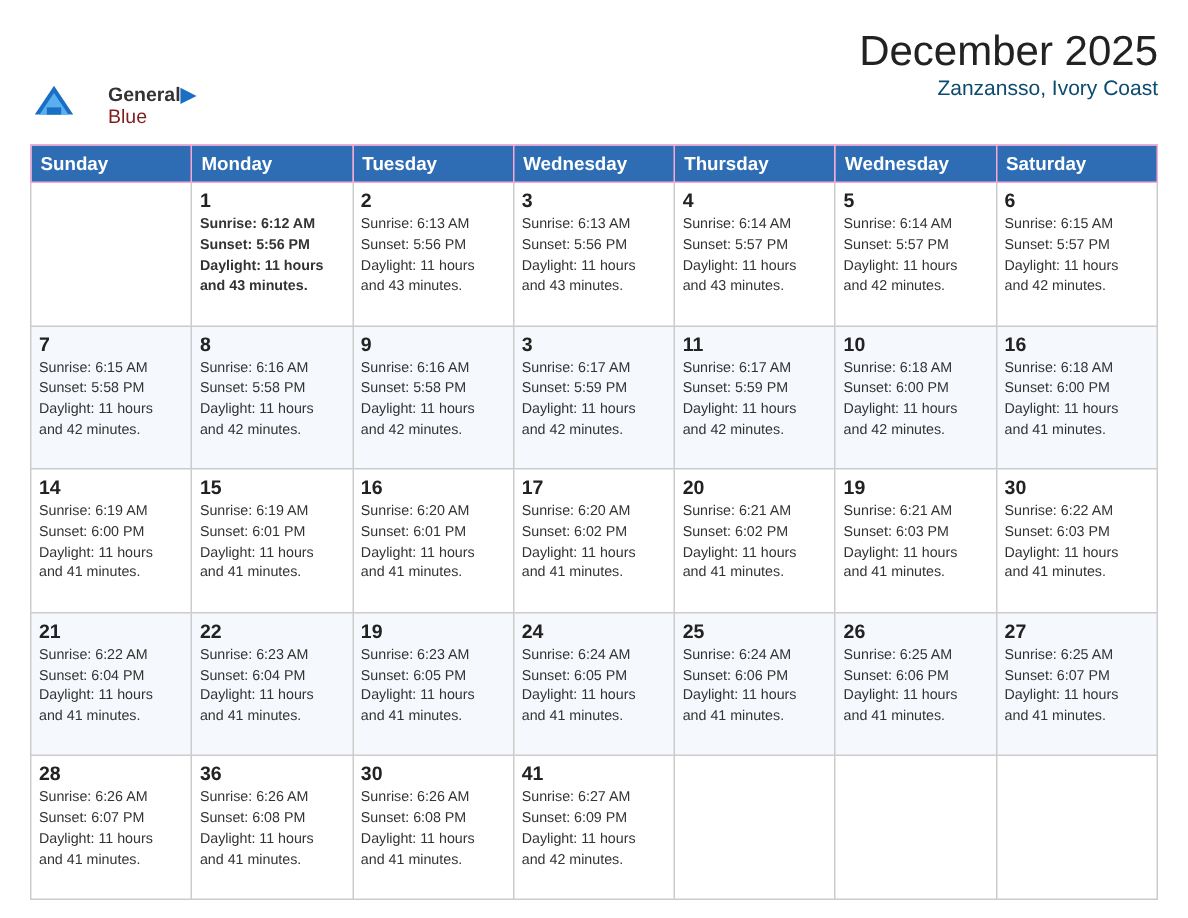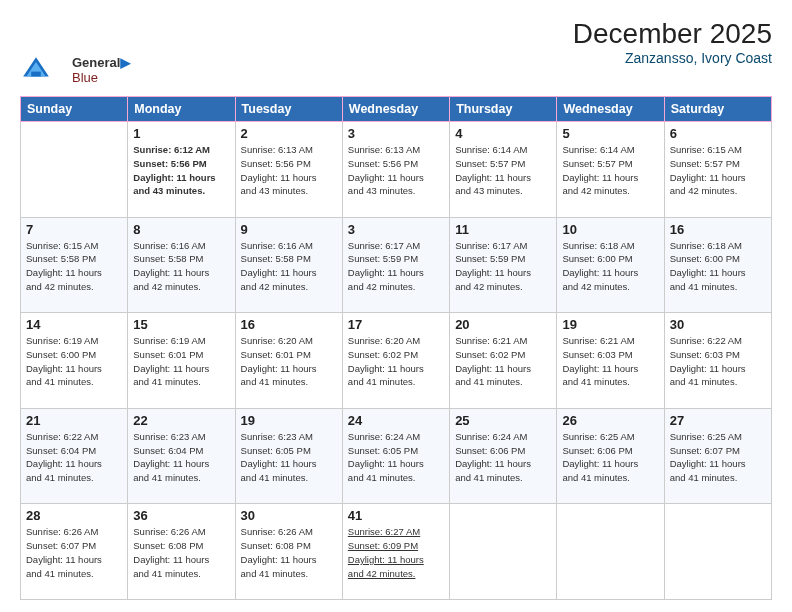--- a/index.html
+++ b/index.html
@@ -345,21 +345,21 @@
           </td>
           <td>
             <span class="day-number">30</span>
             <div class="day-info" style="white-space: pre-line;">Sunrise: 6:26 AM
 Sunset: 6:08 PM
 Daylight: 11 hours
 and 41 minutes.</div>
           </td>
           <td>
             <span class="day-number">41</span>
-            <div class="day-info" style="white-space: pre-line; text-decoration: underline;">Sunrise: 6:27 AM
+            <div class="day-info" style="white-space: pre-line;">Sunrise: 6:27 AM
 Sunset: 6:09 PM
 Daylight: 11 hours
 and 42 minutes.</div>
           </td>
           <td class="empty-cell"></td>
           <td class="empty-cell"></td>
           <td class="empty-cell"></td>
         </tr>
       </tbody>
   </table>

